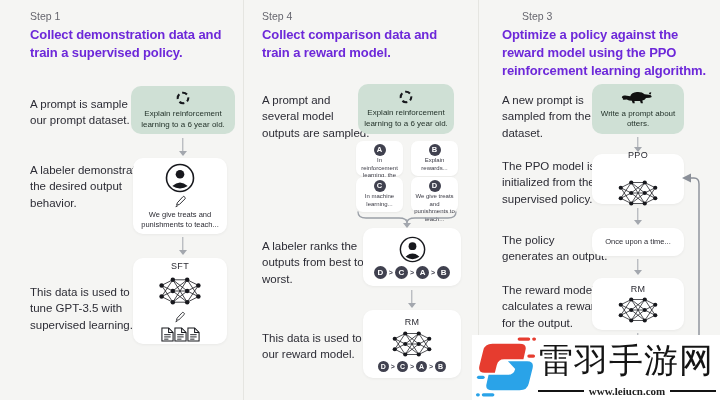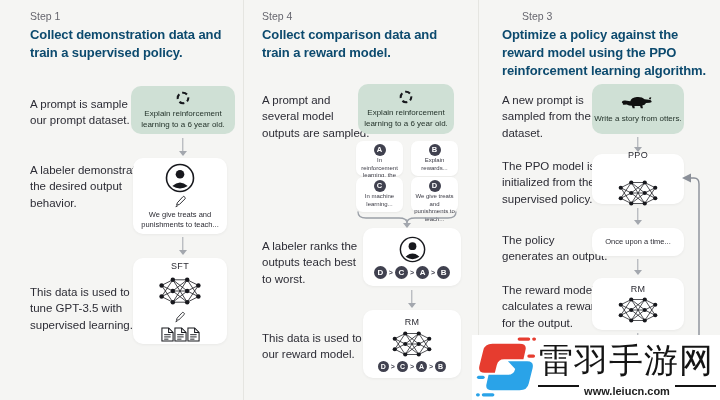--- a/index.html
+++ b/index.html
@@ -1,20 +1,20 @@
 <!DOCTYPE html>
 <html><head>
 <meta charset="utf-8">
 <style>
   html,body{margin:0;padding:0;}
   .canvas{position:relative;width:720px;height:400px;background:#f5f5f3;overflow:hidden;
           font-family:"Liberation Sans",sans-serif;color:#1f1f27;}
   .divider{position:absolute;top:0;bottom:0;width:1px;background:#e5e5e1;}
   .step{position:absolute;font-size:10.5px;color:#66666e;}
-  .heading{position:absolute;font-size:13px;font-weight:bold;color:#0c4a6e;line-height:1.4;letter-spacing:-0.1px;}
+  .heading{position:absolute;font-size:13px;font-weight:bold;color:#6d28d9;line-height:1.4;letter-spacing:-0.1px;}
   .caption{position:absolute;font-size:11.5px;color:#2c2c35;line-height:1.42;}
   .gcard{position:absolute;background:#cfe0d5;border-radius:10px;text-align:center;
          display:flex;flex-direction:column;align-items:center;justify-content:center;gap:3px;}
   .gcard .gtxt{font-size:8px;color:#24332b;line-height:1.3;}
   .wcard{position:absolute;background:#ffffff;border-radius:10px;box-shadow:0 1px 3px rgba(0,0,0,0.05);
          display:flex;flex-direction:column;align-items:center;justify-content:center;text-align:center;}
   .wcard .mlabel{font-size:9px;color:#2b2b33;letter-spacing:0.3px;}
   .wcard .smalltxt{font-size:7.5px;color:#2b2b33;line-height:1.3;}
   .varrow{position:absolute;width:10px;}
   .varrow .line{position:absolute;left:50%;transform:translateX(-50%);top:0;bottom:4px;width:1.4px;background:#a3a7ae;}
@@ -27,21 +27,21 @@
   .badge.b13{width:13px;height:13px;line-height:13px;font-size:8px;}
   .badge.b11{width:11px;height:11px;line-height:11px;font-size:7px;}
   .badge.b12{width:12px;height:12px;line-height:12px;font-size:7.5px;}
   .rankrow{display:flex;align-items:center;gap:2px;justify-content:center;}
   .sep{font-size:7px;color:#40414f;font-weight:bold;}
   .loop,.brace{position:absolute;}
   .watermark{position:absolute;left:472px;top:335px;width:248px;height:65px;background:#ffffff;z-index:5;}
   .wm-title{position:absolute;left:67px;top:0px;width:180px;height:50px;line-height:50px;
             font-size:34px;font-weight:normal;color:#141414;letter-spacing:1px;white-space:nowrap;
             font-family:"DejaVu Sans",sans-serif;}
-  .wm-urlrow{position:absolute;left:66px;top:50px;width:178px;display:flex;align-items:flex-start;gap:5px;}
+  .wm-urlrow{position:absolute;left:66px;top:50px;width:178px;display:flex;align-items:center;gap:5px;font-family:Liberation Serif, serif;}
   .wm-urlrow .wline{flex:1;height:2px;background:#141414;}
   .wm-url{font-size:11px;font-weight:bold;color:#202020;white-space:nowrap;}
   .iconwrap{line-height:0;}
 </style>
 </head>
 <body>
 
 <svg width="0" height="0" style="position:absolute" aria-hidden="true">
   <defs>
     <symbol id="ic-net" viewBox="0 0 56 40">
@@ -169,21 +169,21 @@
   </div>
 
   <svg class="brace" style="left:356px;top:211px" width="102" height="12" viewBox="0 0 102 12">
     <path d="M2,1 Q2,7 10,7 L43,7 Q51,7 51,12 Q51,7 59,7 L92,7 Q100,7 100,1" fill="none" stroke="#9ba0a8" stroke-width="1.3" stroke-linecap="round"></path>
   </svg>
   <div class="varrow" style="left:402px;top:219px;height:9px">
       <div class="line"></div>
       <div class="head"></div>
     </div>
 
-  <div class="caption" style="left:262px;top:238px;width:104px">A labeler ranks the outputs teach best to worst.</div>
+  <div class="caption" style="left:262px;top:238px;width:104px">A labeler ranks the outputs from best to worst.</div>
   <div class="wcard" style="left:363px;top:228px;width:98px;height:58px;gap:3px">
     <span class="iconwrap"><svg width="27" height="27">
           <use href="#ic-person"></use>
         </svg></span>
     <span class="rankrow">
       <span class="badge b13">D</span>
       <span class="sep">&gt;</span>
       <span class="badge b13">C</span>
       <span class="sep">&gt;</span>
       <span class="badge b13">A</span>
@@ -215,21 +215,21 @@
   </div>
 
   <div class="step" style="left:522px;top:10px">Step 3</div>
   <div class="heading" style="left:502px;top:26px;width:210px">Optimize a policy against the reward model using the PPO reinforcement learning algorithm.</div>
 
   <div class="caption" style="left:502px;top:92px;width:92px">A new prompt is sampled from the dataset.</div>
   <div class="gcard" style="left:592px;top:84px;width:92px;height:50px">
     <span class="iconwrap"><svg width="34" height="17">
           <use href="#ic-otter"></use>
         </svg></span>
-    <span class="gtxt">Write a story from otters.</span>
+    <span class="gtxt">Write a prompt about otters.</span>
   </div>
 
   <div class="varrow" style="left:633px;top:137px;height:15px">
       <div class="line"></div>
       <div class="head"></div>
     </div>
 
   <div class="caption" style="left:502px;top:158px;width:100px">The PPO model is initialized from the supervised policy.</div>
   <div class="wcard" style="left:592px;top:154px;width:92px;height:50px;gap:18px">
     <span class="mlabel">PPO</span>

